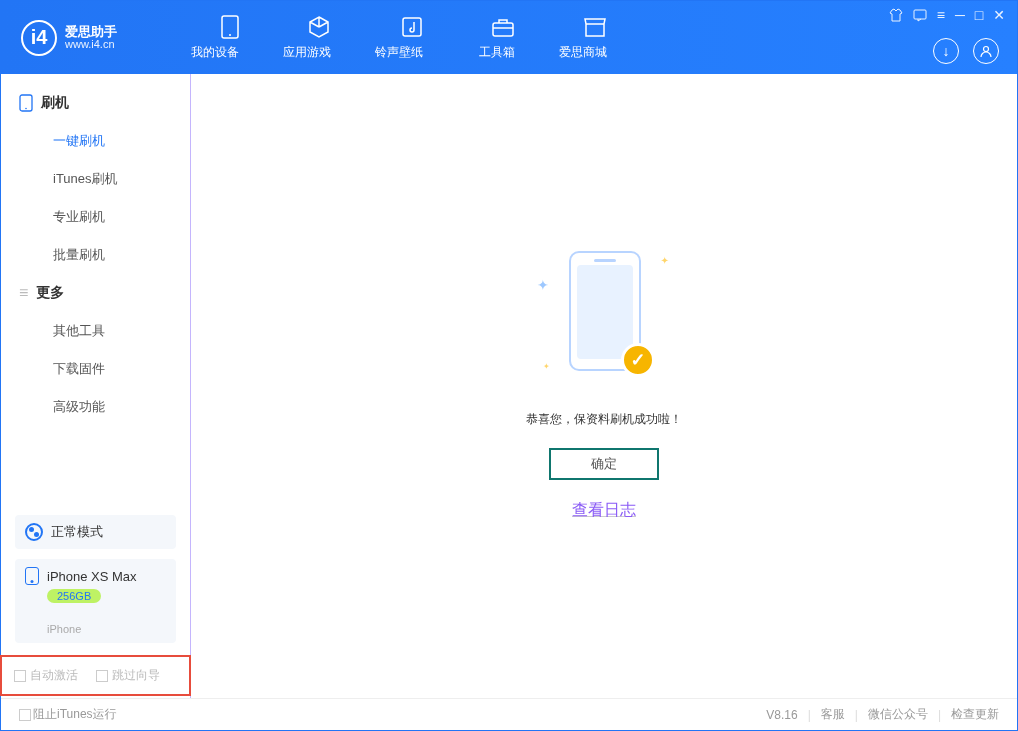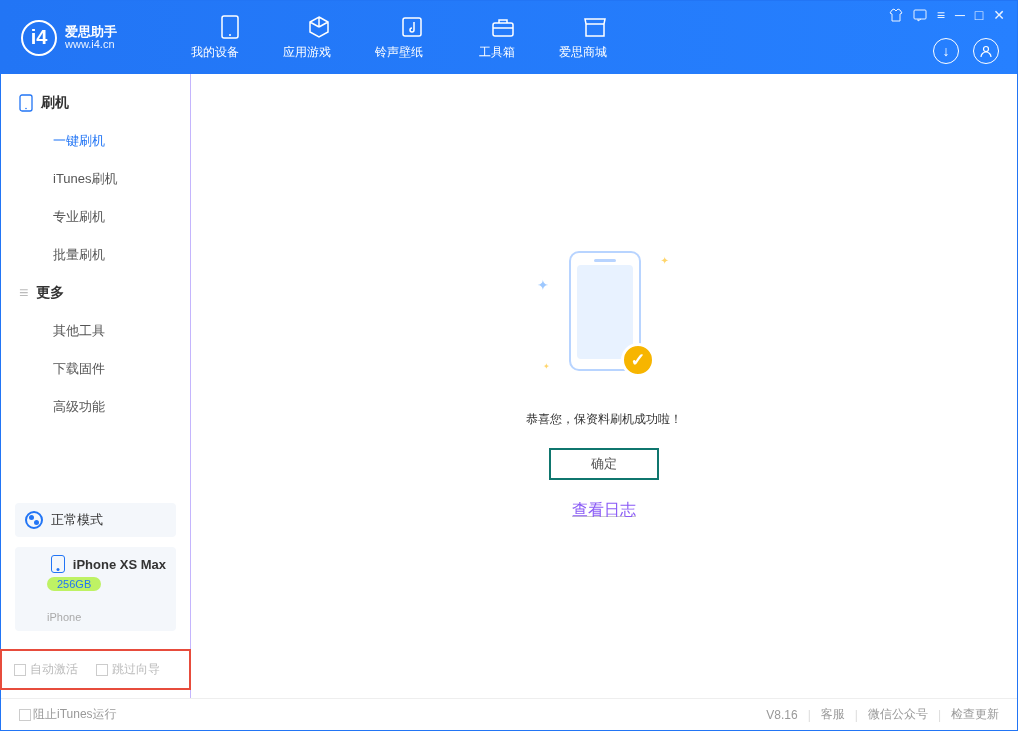--- a/index.html
+++ b/index.html
@@ -33,27 +33,27 @@
 .side-item { padding: 10px 18px 10px 52px; font-size: 13px; color: #555; cursor: pointer; }
 .side-item.active { color: #2275f5; }
 
 .device-section { padding: 10px 14px; }
 .mode-box { background: #f4f7fb; border-radius: 4px; padding: 8px 10px; display: flex; align-items: center; gap: 8px; margin-bottom: 10px; cursor: pointer; }
 .mode-box .ic { width: 18px; height: 18px; border: 2px solid #2275f5; border-radius: 50%; position: relative; }
 .mode-box .ic::before, .mode-box .ic::after { content: ""; position: absolute; background: #2275f5; border-radius: 50%; }
 .mode-box .ic::before { width: 5px; height: 5px; left: 2px; top: 2px; }
 .mode-box .ic::after { width: 5px; height: 5px; right: 2px; bottom: 2px; }
 .device-box { background: #f4f7fb; border-radius: 4px; padding: 8px 10px; cursor: pointer; }
-.device-box .row1 { display: flex; align-items: center; gap: 8px; font-weight: bold; color: #333; justify-content: flex-end; }
+.device-box .row1 { display: flex; align-items: center; gap: 8px; font-weight: normal; color: #333; }
 .device-box .row1 .ph { width: 14px; height: 18px; border: 1.5px solid #2275f5; border-radius: 3px; position: relative; }
 .device-box .row1 .ph::after { content: ""; position: absolute; bottom: 1px; left: 50%; transform: translateX(-50%); width: 3px; height: 3px; border-radius: 50%; background: #2275f5; }
 .storage-badge { display: inline-block; margin: 4px 0 20px 22px; padding: 1px 10px; border-radius: 10px; background: #bef264; color: #2275f5; font-size: 11px; }
 .device-box .sub { margin-left: 22px; font-size: 11px; color: #aaa; }
 
-.checkbox-row { border: 2px solid #e74c3c; padding: 10px 12px; margin: 8px -1px; display: flex; gap: 18px; color: #bbb; font-size: 12px; }
+.checkbox-row { border: 2px solid #e74c3c; padding: 10px 12px; margin: 2px -1px; display: flex; gap: 18px; color: #bbb; font-size: 12px; }
 .cb { display: inline-flex; align-items: center; gap: 4px; cursor: pointer; }
 .cb .box { width: 12px; height: 12px; border: 1px solid #ccc; }
 
 
 .main { flex: 1; display: flex; flex-direction: column; align-items: center; justify-content: center; gap: 20px; position: relative; }
 .phone-illust { position: relative; width: 110px; height: 140px; }
 .phone-outline { position: absolute; left: 20px; top: 0; width: 72px; height: 120px; border: 2px solid #b8d4ff; border-radius: 10px; background: #fff; }
 .phone-outline::before { content: ""; position: absolute; left: 50%; top: 6px; transform: translateX(-50%); width: 22px; height: 3px; border-radius: 2px; background: #b8d4ff; }
 .phone-inner { position: absolute; left: 28px; top: 14px; width: 56px; height: 94px; background: #e8f2ff; border-radius: 4px; }
 .check-badge { position: absolute; right: 4px; bottom: 14px; width: 34px; height: 34px; background: #f7b500; border-radius: 50%; display: flex; align-items: center; justify-content: center; color: #fff; font-size: 18px; font-weight: bold; border: 3px solid #fff; }

